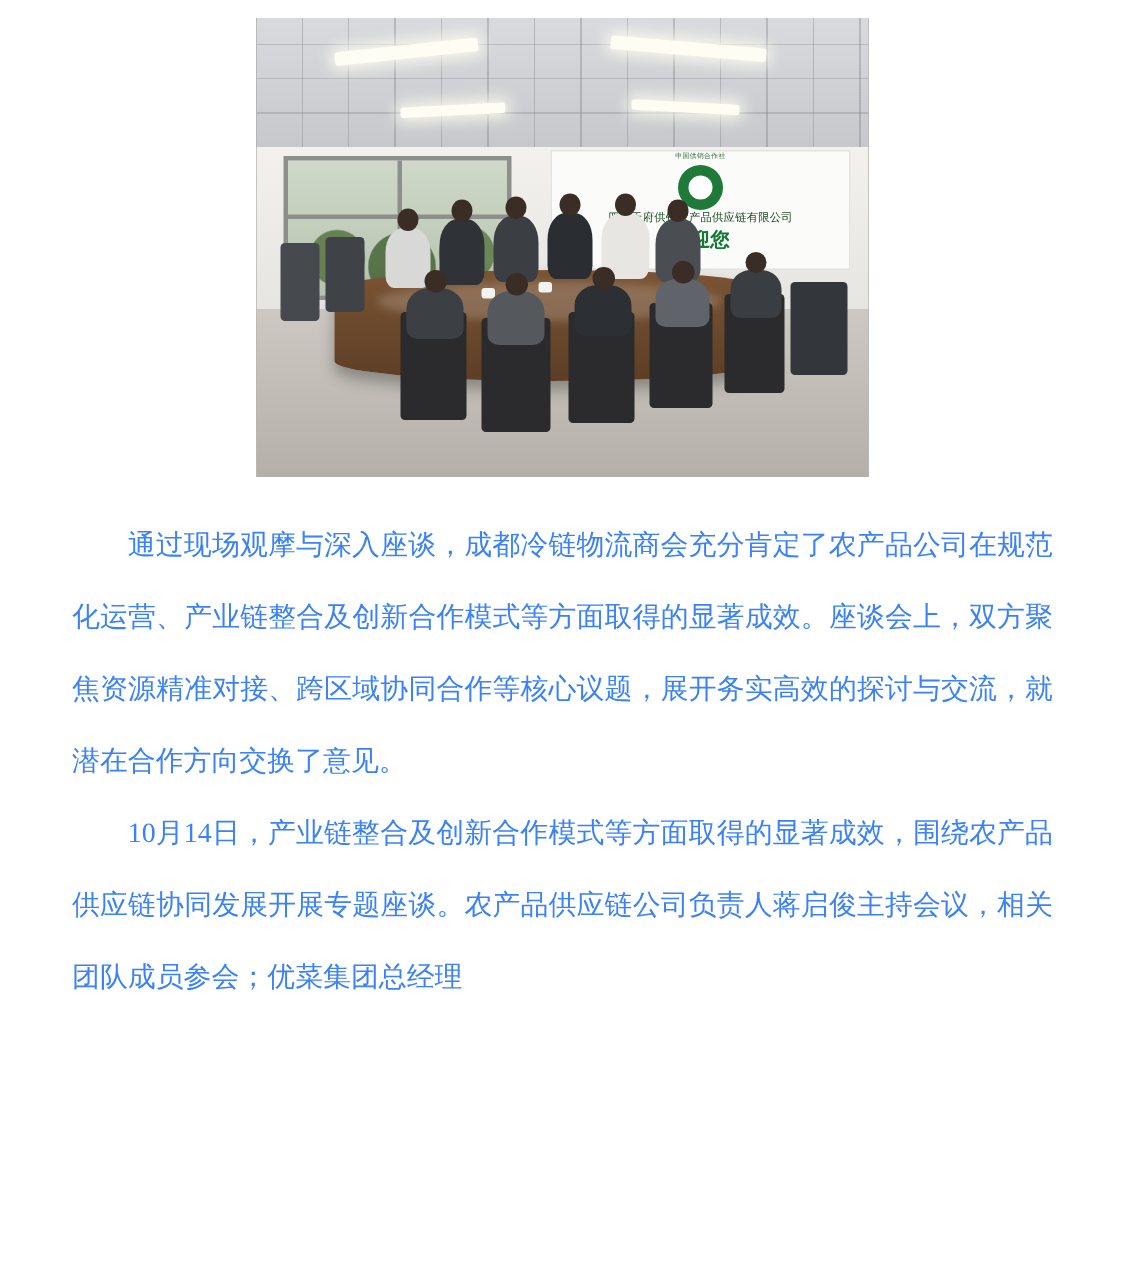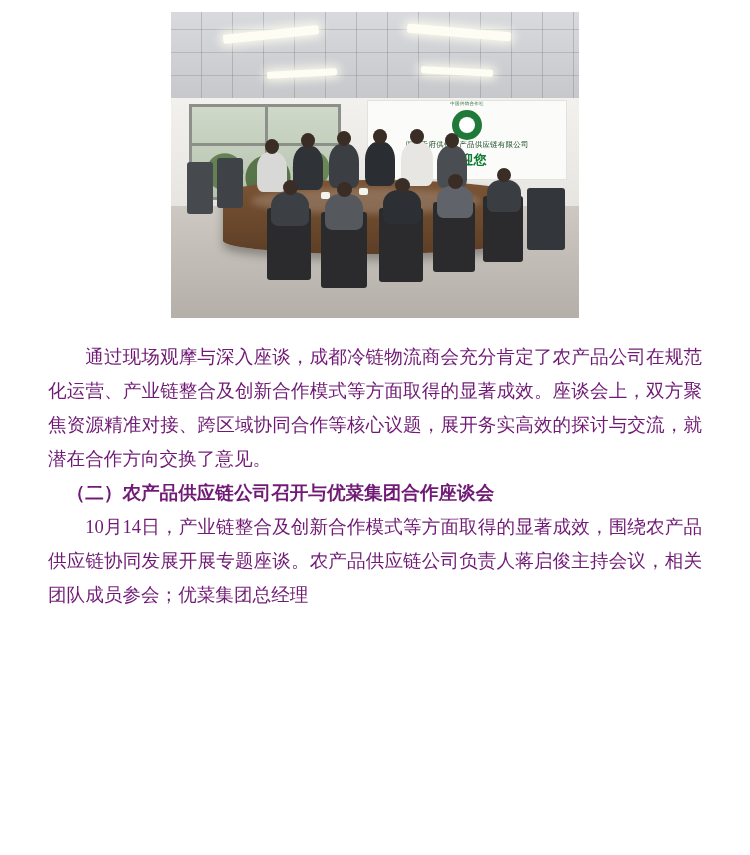--- a/index.html
+++ b/index.html
@@ -143,23 +143,23 @@
     position: absolute;
     border-radius: 40% 40% 20% 20%;
   }
   .head {
     position: absolute; border-radius: 50%; background: #3a2d25;
   }
 
   
   .body-text {
     margin-top: 22px;
-    color: #701a75;
+    color: #3b82f6;
     font-size: 18.6px;
-    line-height: 34px;
+    line-height: 48px;
     text-align: justify;
     text-justify: inter-ideograph;
   }
   p {
     margin: 0;
     text-indent: 2em;
   }
   .heading {
     margin: 0;
     text-indent: 1em;
@@ -253,17 +253,16 @@
       <div class="person" style="left:316px; top:168px; width:34px; height:32px; background:#3a3e43;">
         <div class="head" style="left:10px; top:-12px; width:14px; height:14px;"></div>
       </div>
 
       <div class="chair" style="left:356px; top:176px; width:38px; height:62px; background:#33363a;"></div>
     </div>
   </div>
 
   <div class="body-text">
     <p>通过现场观摩与深入座谈，成都冷链物流商会充分肯定了农产品公司在规范化运营、产业链整合及创新合作模式等方面取得的显著成效。座谈会上，双方聚焦资源精准对接、跨区域协同合作等核心议题，展开务实高效的探讨与交流，就潜在合作方向交换了意见。</p>
-    <p class="heading">（二）农产品供应链公司召开与优菜集团合作座谈会</p>
     <p>10月14日，产业链整合及创新合作模式等方面取得的显著成效，围绕农产品供应链协同发展开展专题座谈。农产品供应链公司负责人蒋启俊主持会议，相关团队成员参会；优菜集团总经理</p>
   </div>
 
 </div>
 
 </body></html>

